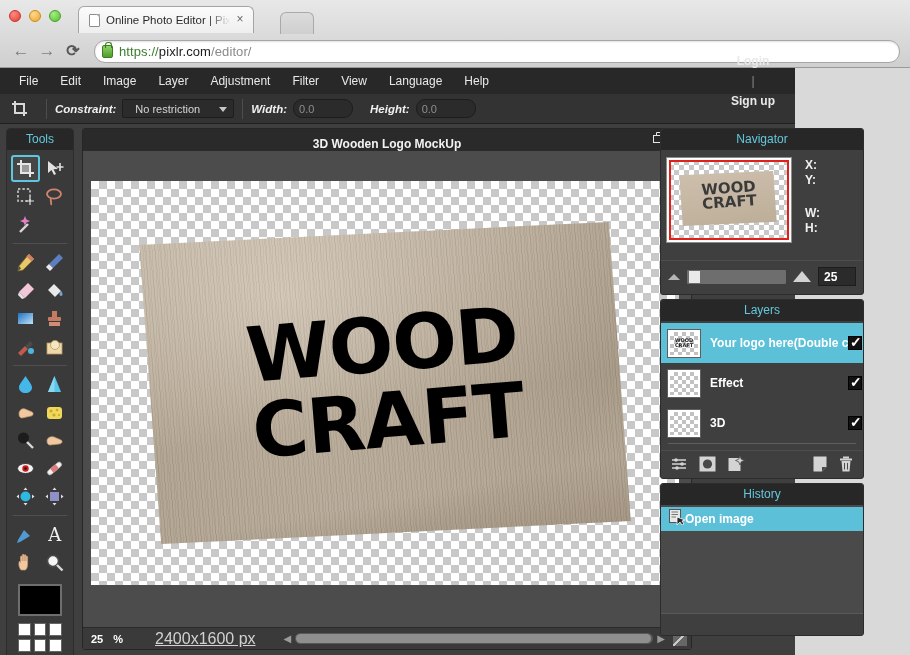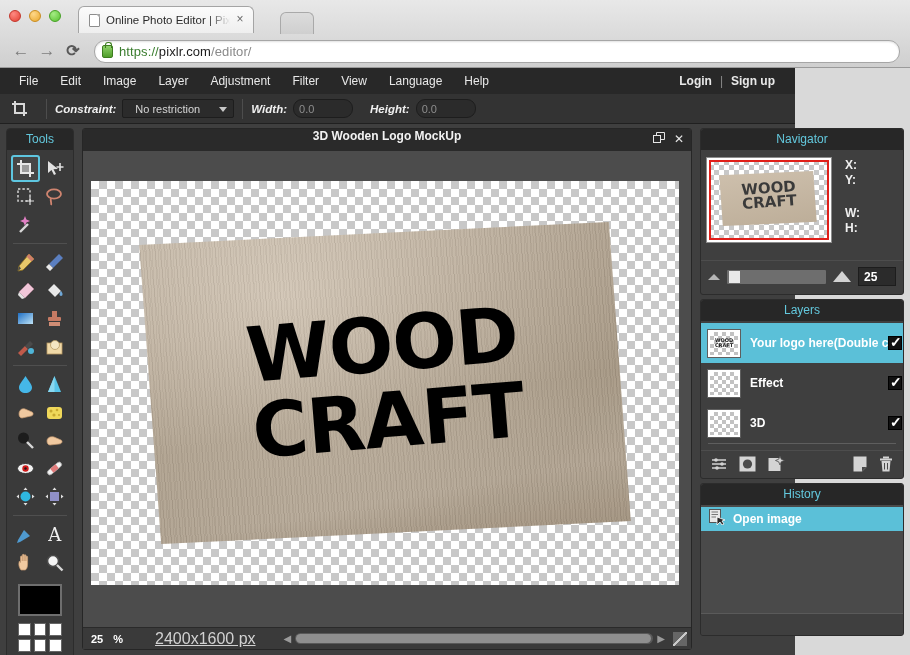--- a/index.html
+++ b/index.html
@@ -101,21 +101,21 @@
   .app { position: relative; width: 795px; height: 587px; background: #3f3f3f; }
 
   .menubar {
     height: 26px; background: #282828;
     display: flex; align-items: center; padding-left: 8px;
   }
   .menu-item {
     color: #e9e9e9; font-size: 12px; padding: 0 11px;
     height: 26px; line-height: 26px; cursor: pointer; white-space: nowrap;
   }
-  .menu-right { margin-left: auto; display: flex; align-items: center; padding-right: 12px; }
+  .menu-right { margin-left: auto; display: flex; align-items: center; padding-right: 12px; flex-direction: column; }
   .menu-right .menu-item { font-weight: bold; padding: 0 8px; }
   .menu-sep { color: #8a8a8a; font-size: 12px; }
 
   .optionsbar {
     height: 30px; background: #333333;
     border-bottom: 1px solid #202020;
     display: flex; align-items: center; padding-left: 6px;
   }
   .opt-toolicon {
     width: 26px; height: 22px; display: flex;
@@ -180,21 +180,21 @@
 
   
   .doc-window {
     position: absolute; left: 82px; top: 4px;
     width: 610px; height: 522px;
     background: #454545; border: 1px solid #262626;
     border-radius: 3px; display: flex; flex-direction: column;
   }
   .doc-titlebar {
     height: 22px; background: #2a2a2a; position: relative;
-    display: flex; align-items: flex-start; justify-content: center;
+    display: flex; align-items: flex-end; justify-content: center;
     border-radius: 2px 2px 0 0;
   }
   .doc-title { color: #f2f2f2; font-size: 12px; font-weight: bold; }
   .doc-winbtns { position: absolute; right: 7px; top: 3px; display: flex; gap: 9px; }
   .win-btn { color: #e6e6e6; font-size: 12px; cursor: pointer; line-height: 15px; }
 
   .canvas-area {
     flex: 1; position: relative; overflow: hidden;
     background: #4c4c4c; padding: 8px;
   }
@@ -251,21 +251,21 @@
   .hscroll-thumb {
     position: absolute; left: 1px; top: 1px;
     width: 99%; height: 9px; background: #8f8f8f; border-radius: 5px;
   }
   .resize-grip {
     width: 14px; height: 14px; margin-left: 2px; cursor: nwse-resize;
     background: linear-gradient(135deg, #666 0 45%, #c9c9c9 45% 55%, #666 55% 100%);
   }
 
   
-  .right-rail { position: absolute; left: 700px; top: 4px; width: 204px; }
+  .right-rail { position: absolute; left: 660px; top: 4px; width: 204px; }
   .panel {
     background: #3f3f3f; border: 1px solid #2c2c2c;
     border-radius: 3px; margin-bottom: 4px; overflow: hidden;
   }
 
   .nav-body { display: flex; padding: 8px 6px 4px 6px; }
   .nav-thumb {
     width: 124px; height: 84px; background: #fff; border: 2px solid #ffffff;
     outline: 1px solid #8c8c8c;
     background-image:
@@ -344,21 +344,21 @@
   .layer-toolbar {
     height: 28px; display: flex; align-items: center;
     padding: 0 10px; gap: 12px; border-top: 1px solid #4d4d4d;
   }
   .lt-icon { color: #d4d4d4; font-size: 15px; cursor: pointer; line-height: 1; }
   .lt-spacer { flex: 1; }
 
   .history-body { height: 108px; background: #4a4a4a; padding-top: 2px; }
   .history-row {
     display: flex; align-items: center; height: 24px;
-    padding-left: 8px; gap: 8px; cursor: pointer;
+    padding-left: 8px; cursor: pointer;
   }
   .history-row.active { background: #5bc0d8; }
   .history-name { color: #fff; font-size: 12px; font-weight: bold; }
   .history-foot { height: 22px; border-top: 1px solid #5a5a5a; background: #3f3f3f; }
 </style>
 </head>
 <body>
 
 <div class="browser-chrome">
   <div class="traffic-lights">

